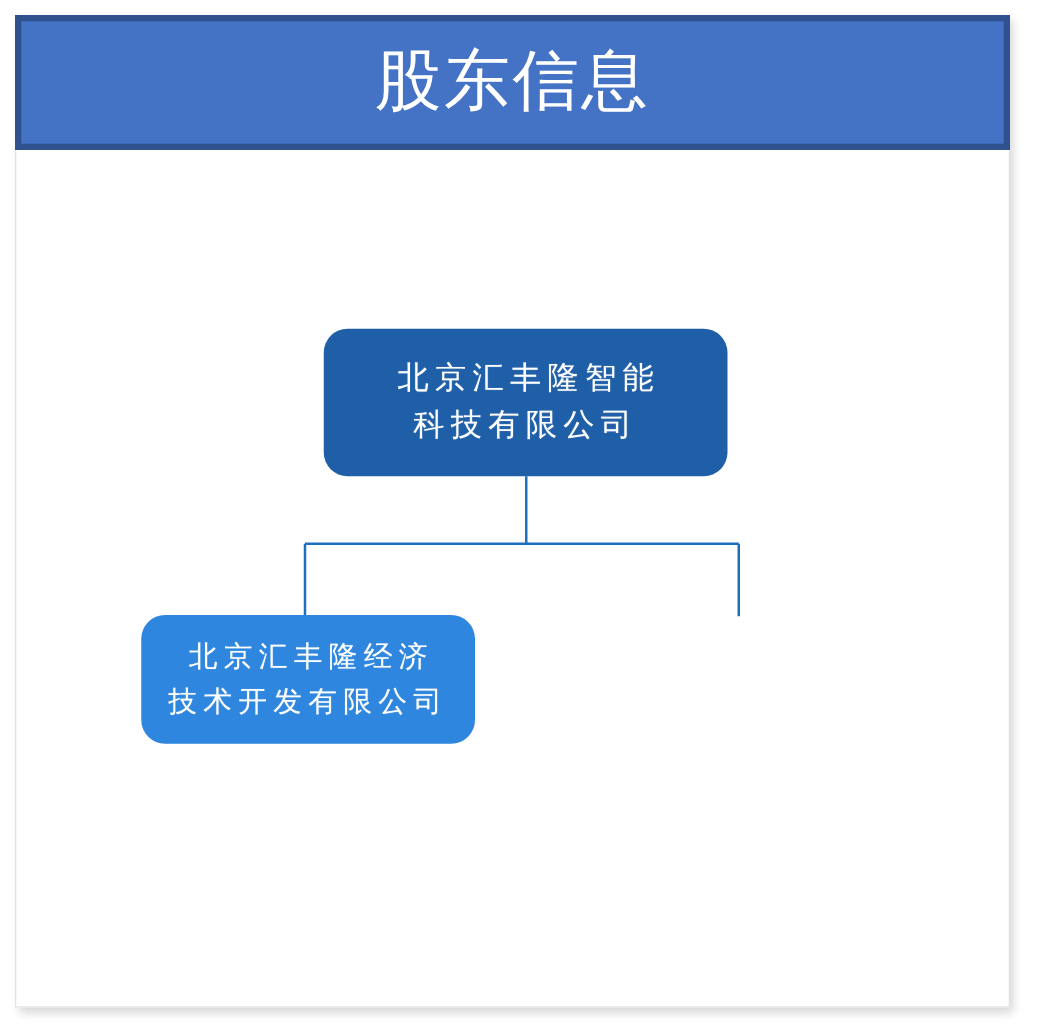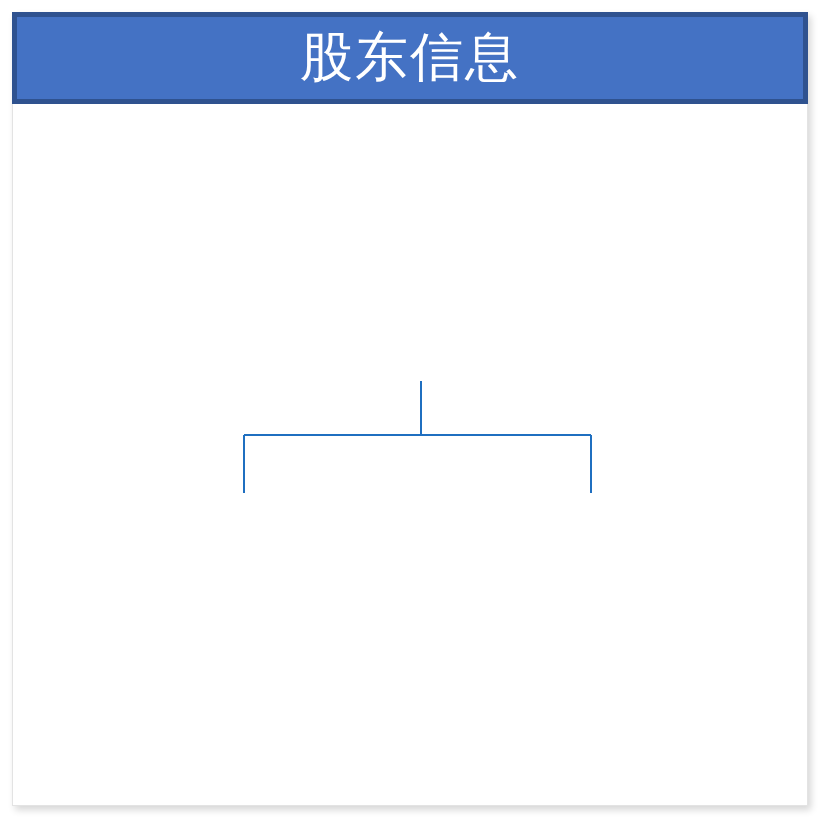--- a/index.html
+++ b/index.html
@@ -33,21 +33,21 @@
     box-sizing: border-box;
     box-shadow: 3px 4px 7px rgba(0,0,0,0.16);
   }
 
   
   .header-band {
     position: absolute;
     left: 12px;
     top: 12px;
     width: 796px;
-    height: 92px;
+    height: 108px;
     background: #4472c4;
     border: 5px solid #2f528f;
     box-sizing: border-box;
     display: flex;
     align-items: center;
     justify-content: center;
     overflow: hidden;
   }
   .header-title {
     color: #ffffff;
@@ -137,17 +137,25 @@
 
       <line x1="409" y1="249" x2="409" y2="303" stroke="#1F6FC0" stroke-width="2"></line>
 
       <line x1="232" y1="303" x2="579" y2="303" stroke="#1F6FC0" stroke-width="2"></line>
 
       <line x1="232" y1="303" x2="232" y2="361" stroke="#1F6FC0" stroke-width="2"></line>
 
       <line x1="579" y1="303" x2="579" y2="361" stroke="#1F6FC0" stroke-width="2"></line>
     </svg>
 
+    <div class="node node-root">
+      <span class="node-label">北京汇丰隆智能
+科技有限公司</span>
+    </div>
 
+    <div class="node node-child node-child-left">
+      <span class="node-label">北京汇丰隆经济
+技术开发有限公司</span>
+    </div>
 
 
   </div>
 </div>
 
 </body></html>

